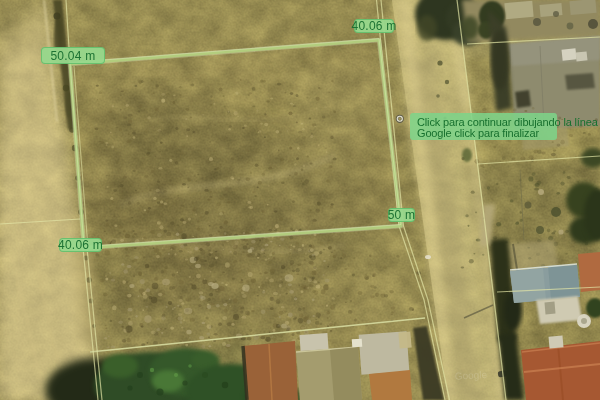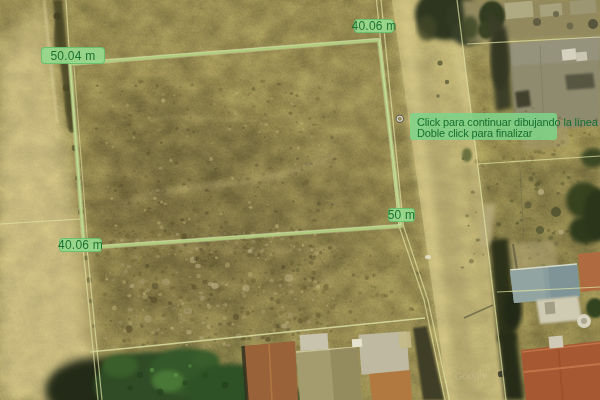--- a/index.html
+++ b/index.html
@@ -1336,16 +1336,16 @@
 <div class="mlabel" style="left:33px;top:47px;width:64px;height:17px;margin-left:8px;">50.04 m</div>
 
 <div class="mlabel" style="left:354px;top:19px;width:40px;height:13.5px;">40.06 m</div>
 
 <div class="mlabel" style="left:388px;top:208px;width:27px;height:14px;">50 m</div>
 
 <div class="mlabel" style="left:59px;top:238px;width:43px;height:14px;">40.06 m</div>
 
 <div class="tooltip" style="left:410px;top:113px;width:147px;height:27px;">
 <div>Click para continuar dibujando la línea</div>
-<div>Doble click para finalizar</div>
+<div>Google click para finalizar</div>
 </div>
 
 </div>
 
 </body></html>

